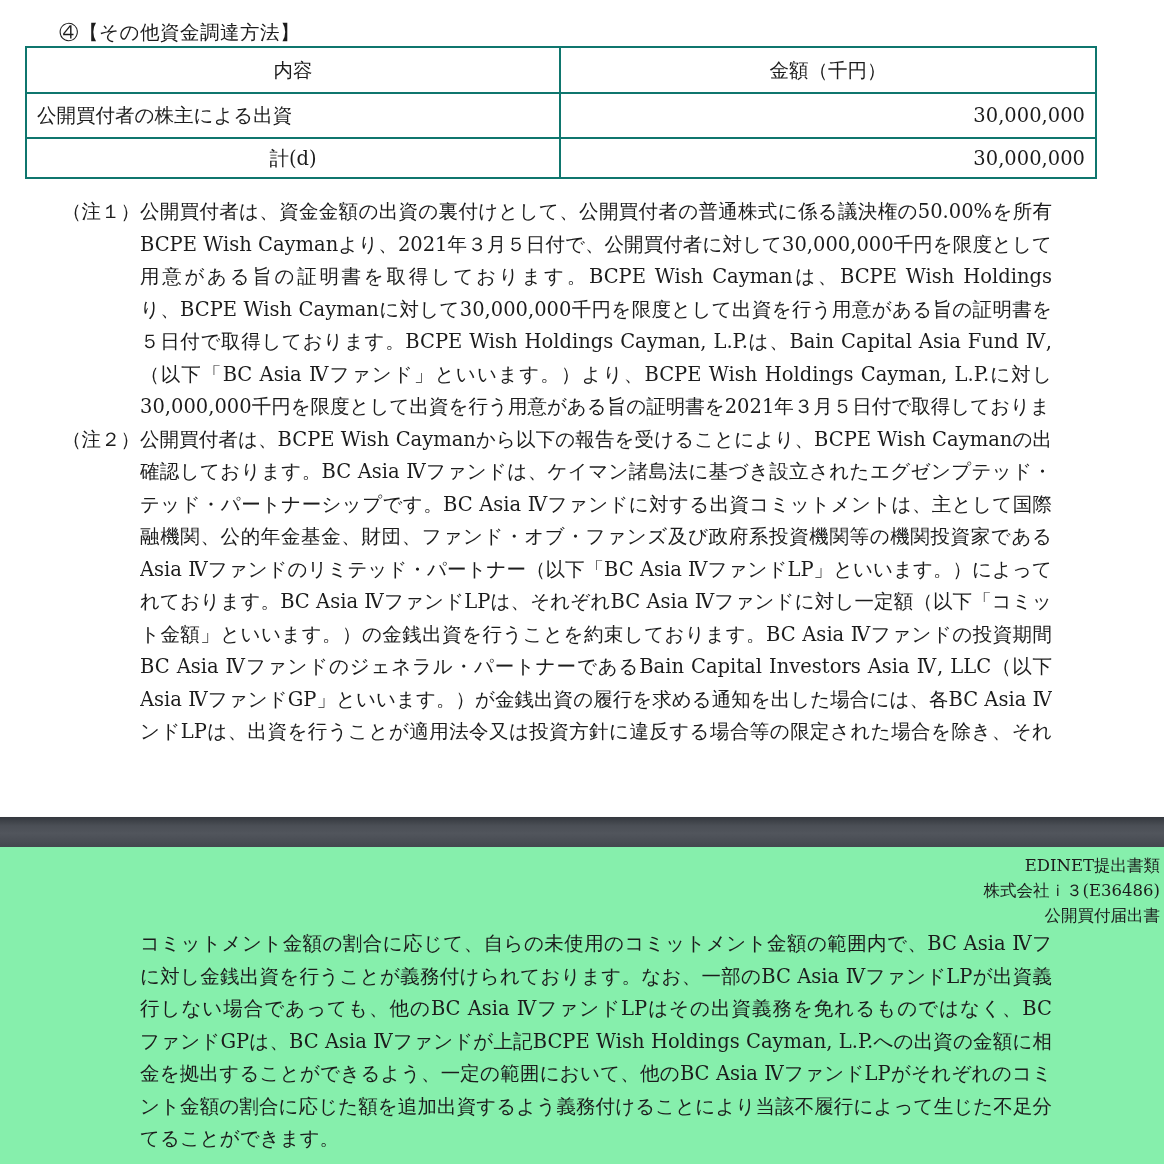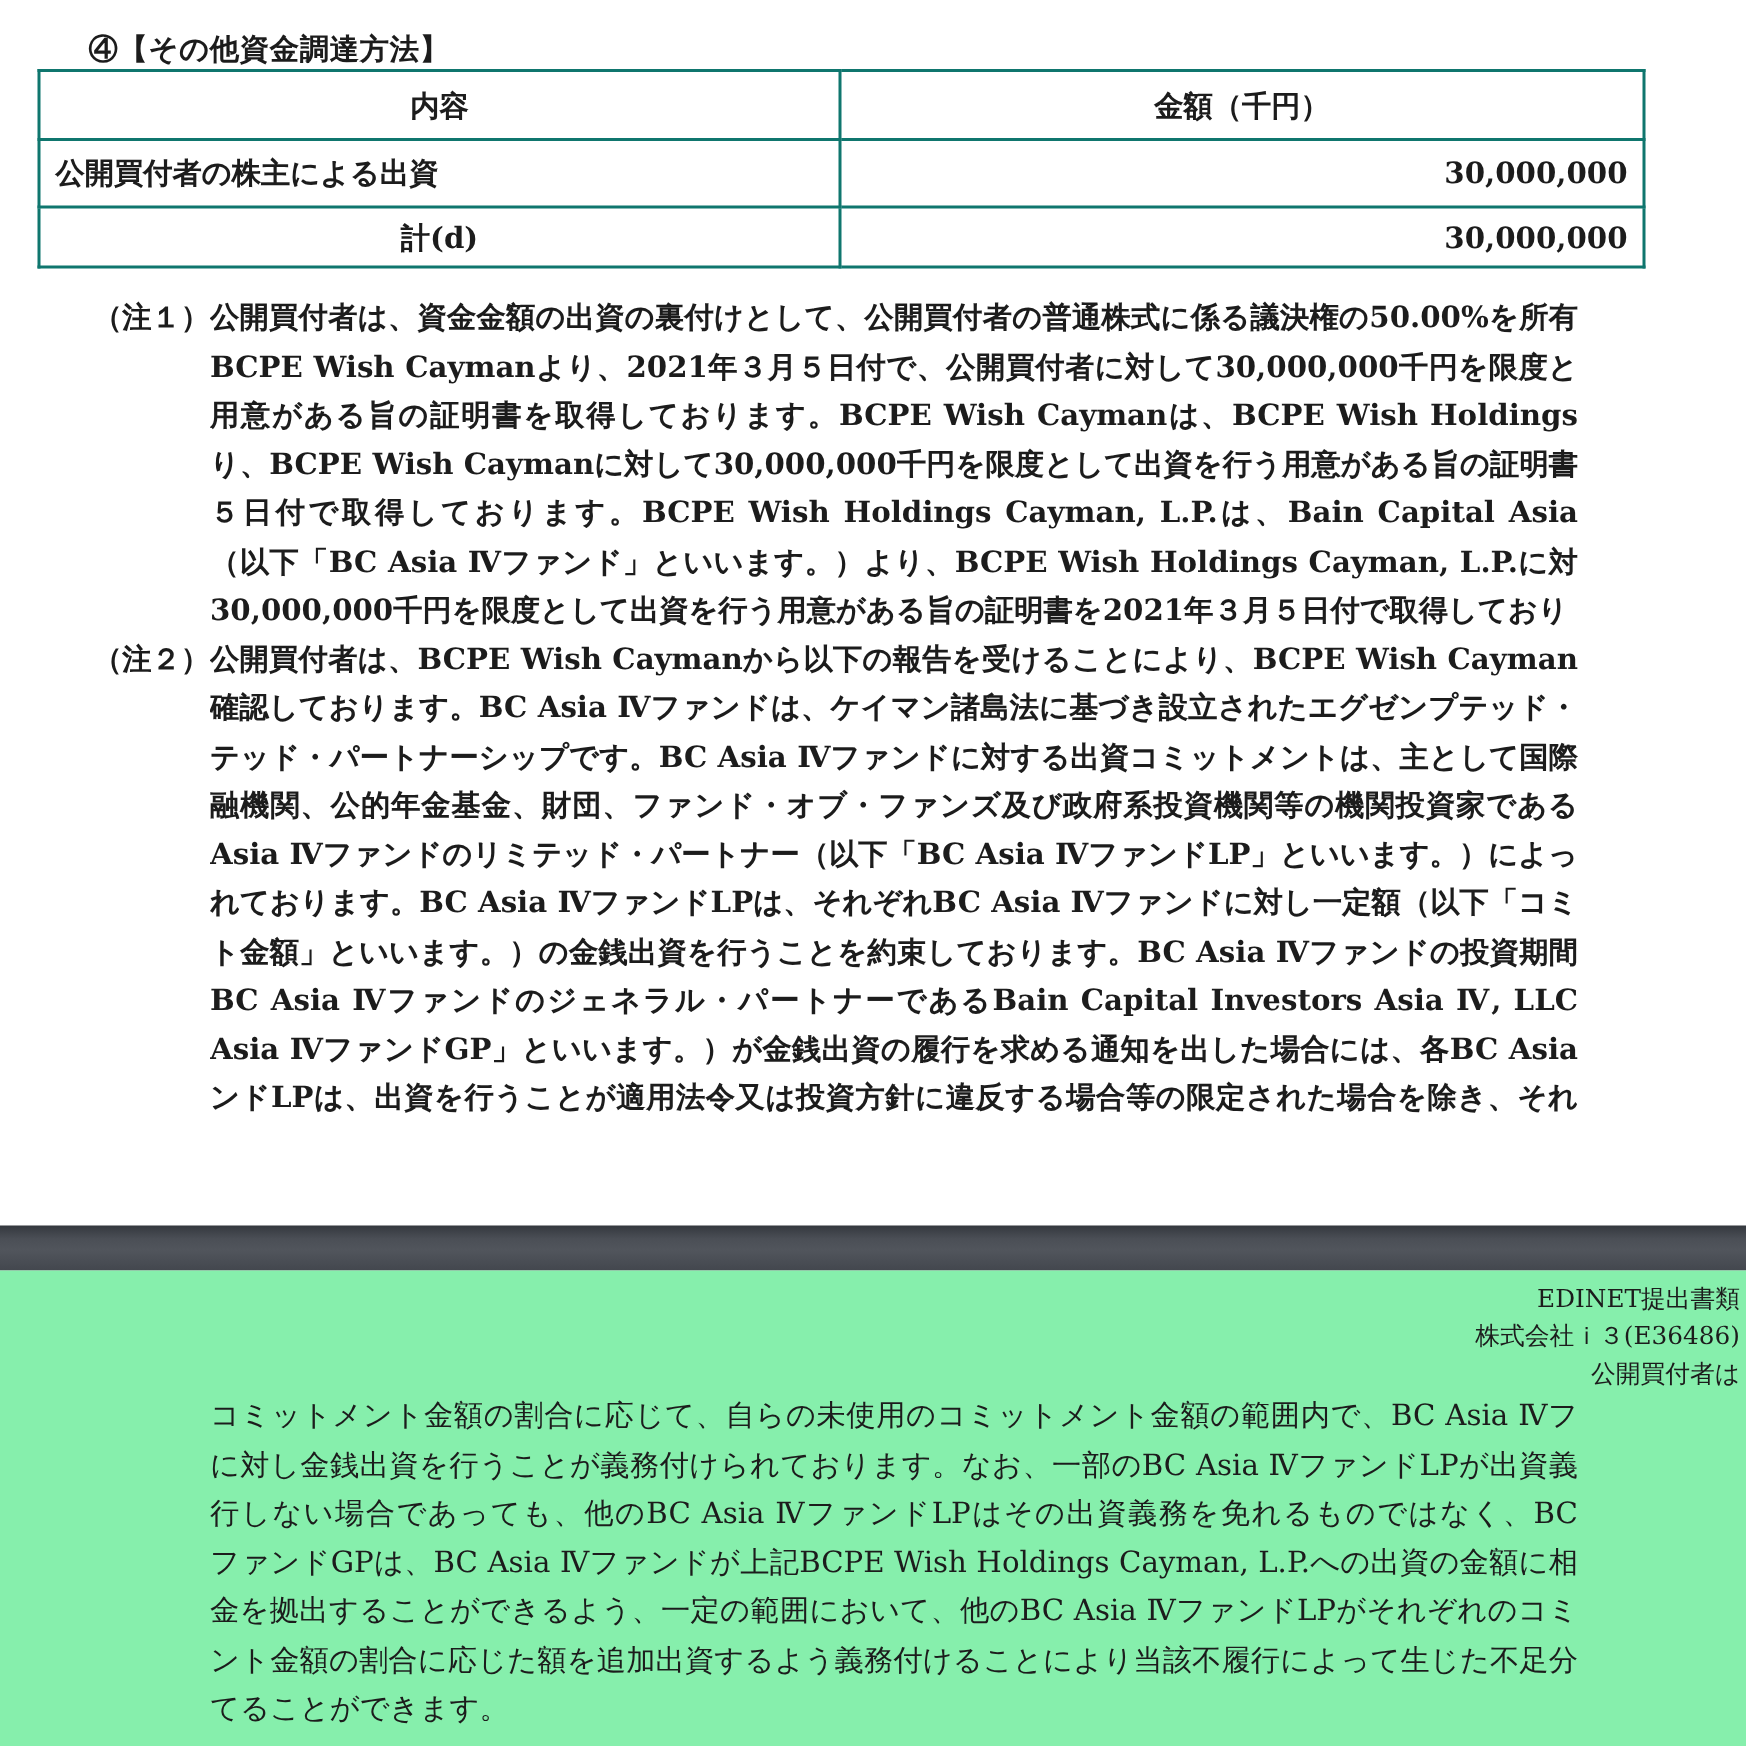--- a/index.html
+++ b/index.html
@@ -2,21 +2,21 @@
 <html><head>
 <meta charset="utf-8">
 <style>
   html,body{margin:0;padding:0;}
   body{
     width:1164px;height:1164px;background:#ffffff;
     font-family:"DejaVu Serif","Liberation Serif",serif;
     color:#1c1c1c;-webkit-font-smoothing:antialiased;
     overflow:hidden;position:relative;
   }
-  .page1{position:absolute;top:0;left:0;width:1164px;height:816px;background:#fff;font-weight:bold;}
+  .page1{position:absolute;top:0;left:0;width:1164px;height:816px;background:#fff;}
   .section-title{
     position:absolute;top:19px;left:59px;
     font-size:19.5px;letter-spacing:0.5px;white-space:nowrap;
   }
   table.fund-table{
     position:absolute;top:46px;left:25px;width:1026px;
     border-collapse:collapse;table-layout:fixed;
     font-size:19.5px;color:#1c1c1c;
   }
   table.fund-table td{
@@ -121,21 +121,21 @@
 
 </div>
 
 <div class="page-separator"></div>
 
 <div class="page2">
 
   <div class="doc-header">
     <div>EDINET提出書類</div>
     <div>株式会社ｉ３(E36486)</div>
-    <div>公開買付者は</div>
+    <div>公開買付届出書</div>
   </div>
 
   <div class="page2-body">
     <div class="tline">コミットメント金額の割合に応じて、自らの未使用のコミットメント金額の範囲内で、BC Asia Ⅳファンド</div>
     <div class="tline">に対し金銭出資を行うことが義務付けられております。なお、一部のBC Asia ⅣファンドLPが出資義務を履</div>
     <div class="tline">行しない場合であっても、他のBC Asia ⅣファンドLPはその出資義務を免れるものではなく、BC Asia Ⅳ</div>
     <div class="tline">ファンドGPは、BC Asia Ⅳファンドが上記BCPE Wish Holdings Cayman, L.P.への出資の金額に相当する資</div>
     <div class="tline">金を拠出することができるよう、一定の範囲において、他のBC Asia ⅣファンドLPがそれぞれのコミットメ</div>
     <div class="tline">ント金額の割合に応じた額を追加出資するよう義務付けることにより当該不履行によって生じた不足分に充</div>
     <div class="tline last">てることができます。</div>

